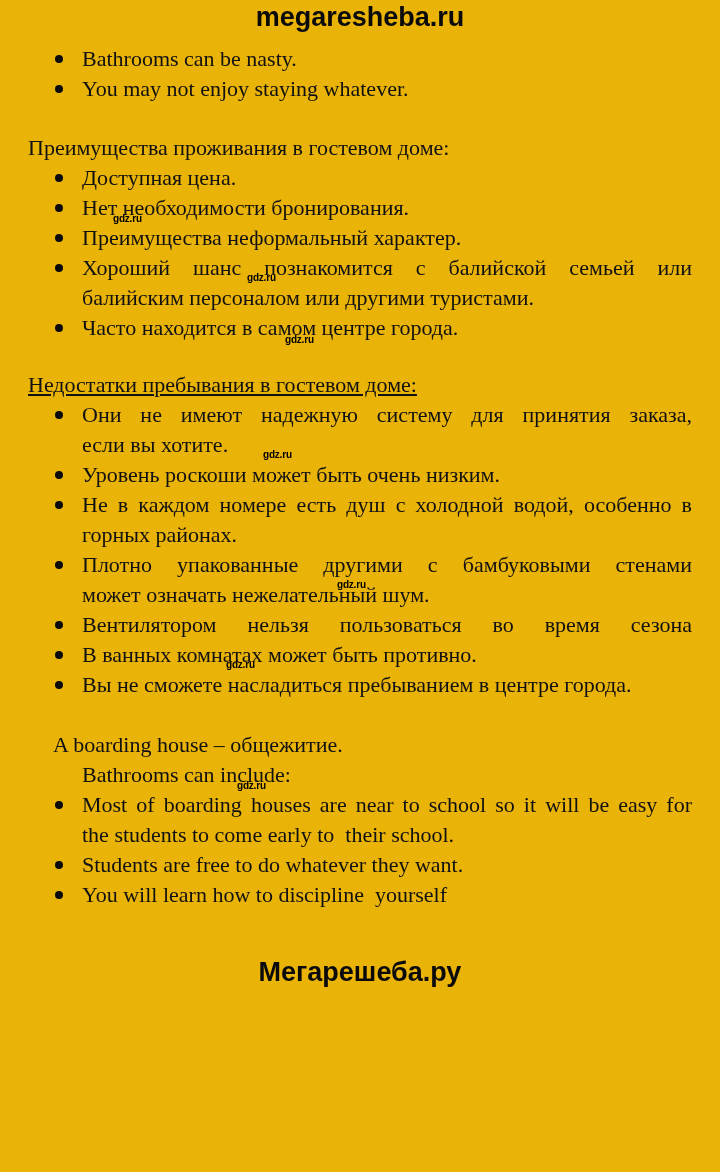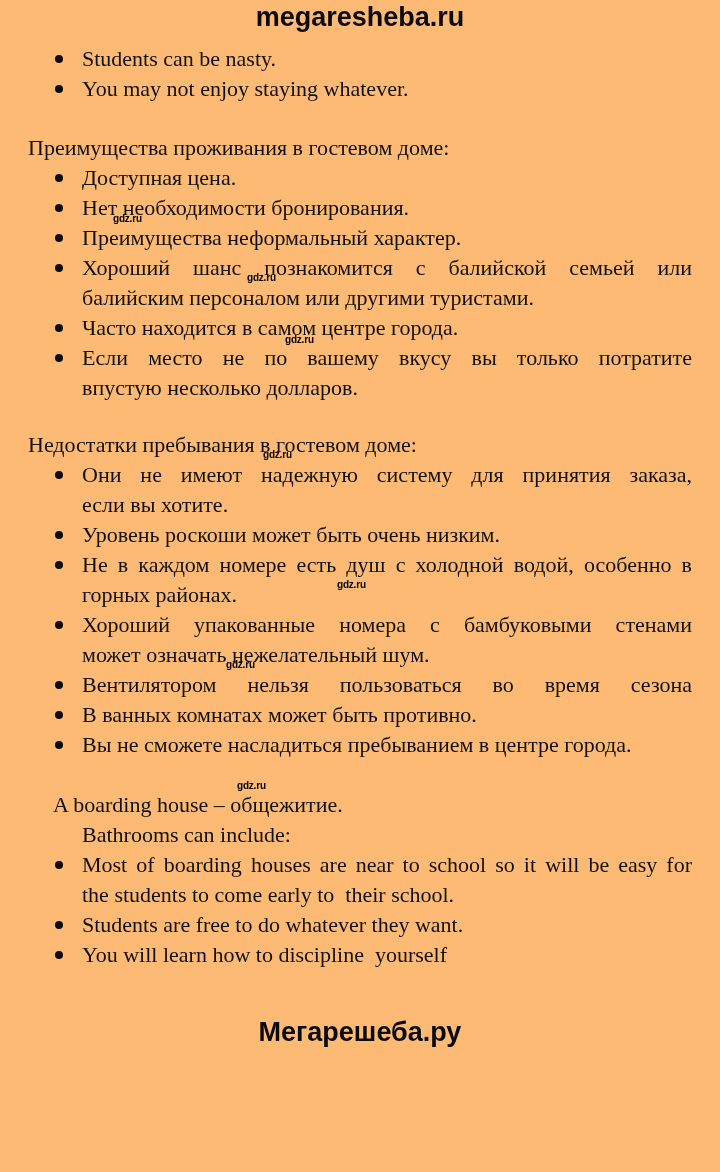--- a/index.html
+++ b/index.html
@@ -1,40 +1,40 @@
 <!DOCTYPE html>
 <html><head>
 <meta charset="utf-8">
 <style>
   html, body { margin: 0; padding: 0; background: #ffffff; }
   #page {
     position: relative;
     width: 720px;
     height: 1172px;
-    background: #fdba74;
+    background: #eab308;
     color: #111111;
     font-family: "Liberation Serif", serif;
     font-size: 22px;
     line-height: 30px;
     overflow: hidden;
   }
   .site-banner {
     font-family: "Liberation Sans", sans-serif;
     font-weight: bold;
     font-size: 27px;
     line-height: 30px;
     text-align: center;
     color: #0a0a0a;
   }
   #site-header { padding-top: 2px; }
   #site-footer { margin-top: 47px; }
 
   p { margin: 0 28px; }
   .heading { margin-top: 29px; }
-  .heading2 { margin-top: 27px; }
+  .heading2 { margin-top: 27px; text-decoration: underline; }
   .boarding-title { margin-top: 30px; margin-left: 53px; }
   .boarding-subtitle { margin-left: 82px; }
 
   ul.blist {
     list-style: none;
     margin: 0 28px 0 28px;
     padding: 0 0 0 54px;
   }
   ul.intro { margin-top: 12px; }
   ul.blist li { position: relative; }
@@ -71,21 +71,21 @@
 </style>
 </head>
 <body>
 
 <div id="page">
 
   <div id="site-header" class="site-banner">megaresheba.ru</div>
 
   <ul class="blist intro">
     <li>
-      <div class="tline">Students can be nasty.</div>
+      <div class="tline">Bathrooms can be nasty.</div>
     </li>
     <li>
       <div class="tline">You may not enjoy staying whatever.</div>
     </li>
   </ul>
 
   <p class="heading">Преимущества проживания в гостевом доме:</p>
 
   <ul class="blist">
     <li>
@@ -97,42 +97,38 @@
     <li>
       <div class="tline">Преимущества неформальный характер.</div>
     </li>
     <li>
       <div class="tline j">Хороший шанс познакомится с балийской семьей или</div>
       <div class="tline">балийским персоналом или другими туристами.</div>
     </li>
     <li>
       <div class="tline">Часто находится в самом центре города.</div>
     </li>
-    <li>
-      <div class="tline j">Если место не по вашему вкусу вы только потратите</div>
-      <div class="tline">впустую несколько долларов.</div>
-    </li>
   </ul>
 
   <p class="heading2">Недостатки пребывания в гостевом доме:</p>
 
   <ul class="blist">
     <li>
       <div class="tline j">Они не имеют надежную систему для принятия заказа,</div>
       <div class="tline">если вы хотите.</div>
     </li>
     <li>
       <div class="tline">Уровень роскоши может быть очень низким.</div>
     </li>
     <li>
       <div class="tline j">Не в каждом номере есть душ с холодной водой, особенно в</div>
       <div class="tline">горных районах.</div>
     </li>
     <li>
-      <div class="tline j">Хороший упакованные номера с бамбуковыми стенами</div>
+      <div class="tline j">Плотно упакованные другими с бамбуковыми стенами</div>
       <div class="tline">может означать нежелательный шум.</div>
     </li>
     <li>
       <div class="tline j">Вентилятором нельзя пользоваться во время сезона</div>
     </li>
     <li>
       <div class="tline">В ванных комнатах может быть противно.</div>
     </li>
     <li>
       <div class="tline">Вы не сможете насладиться пребыванием в центре города.</div>

